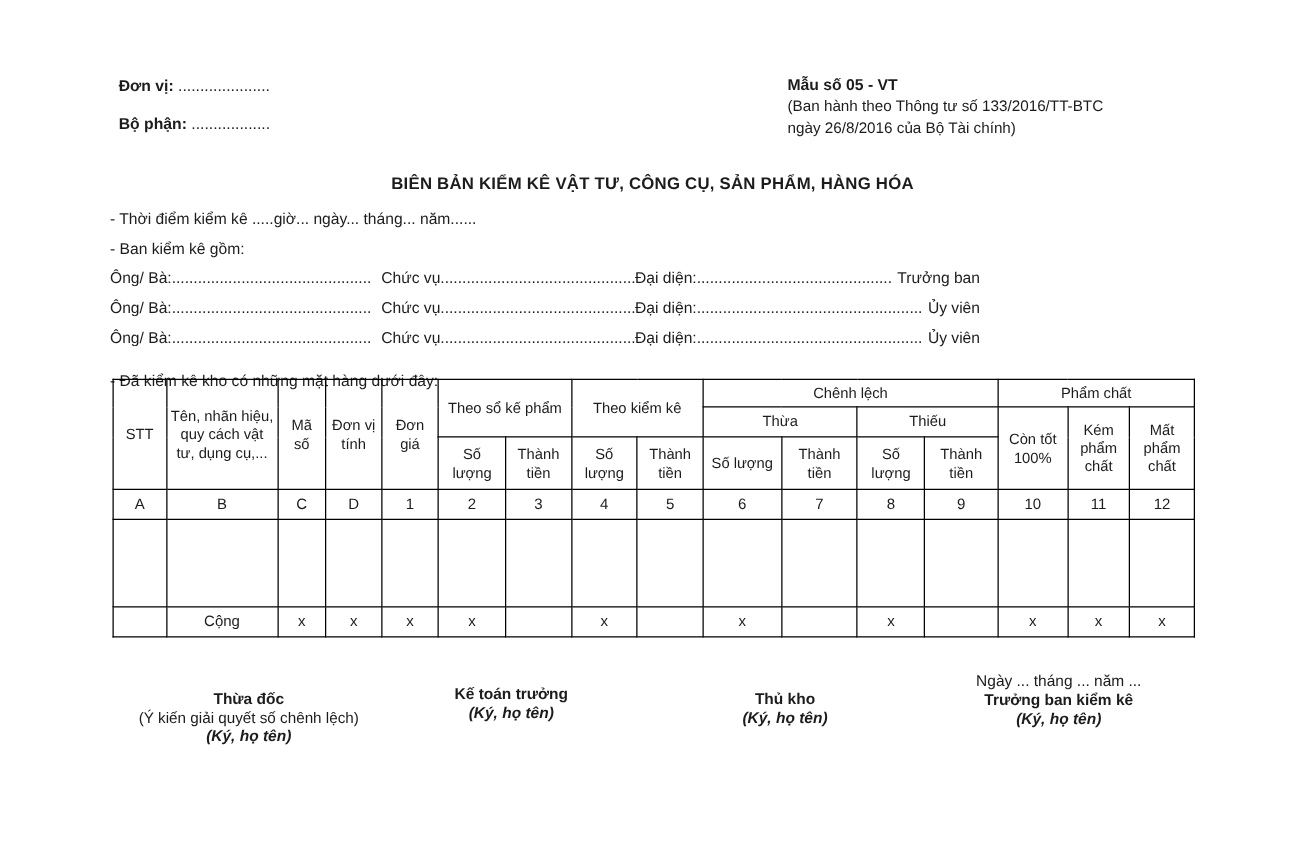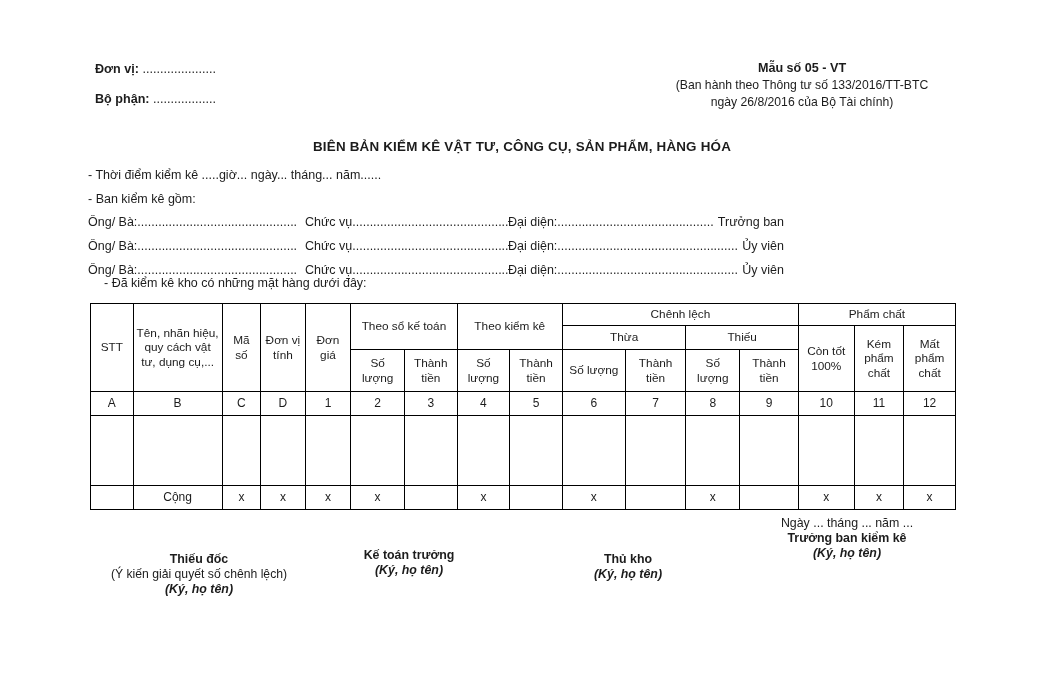--- a/index.html
+++ b/index.html
@@ -5,21 +5,21 @@
   html,body{margin:0;padding:0;background:#ffffff;}
   .page{
     position:relative;width:1044px;height:682px;background:#ffffff;
     font-family:"Liberation Sans",sans-serif;color:#1c1c1c;overflow:hidden;
   }
   .abs{position:absolute;}
   .b{font-weight:bold;}
   .i{font-style:italic;font-weight:bold;}
 
   .unit-line{left:95px;font-size:12.6px;white-space:nowrap;}
-  .form-info{left:630px;top:60px;width:344px;text-align:center;font-size:12.2px;line-height:17px;}
+  .form-info{left:630px;top:60px;width:344px;font-size:12.2px;line-height:17px;}
   .form-info .form-no{font-size:12.6px;font-weight:bold;}
   .doc-title{left:0;right:0;top:139px;text-align:center;font-size:13.4px;font-weight:bold;letter-spacing:.2px;}
 
   .intro-line{left:88px;font-size:12.5px;white-space:nowrap;text-align:right;}
   .member-row{left:88px;width:696px;display:flex;font-size:12.5px;white-space:nowrap;}
   .member-row .seg{overflow:hidden;flex:0 0 auto;}
   .member-row .seg-name{width:217px;}
   .member-row .seg-pos{width:203px;}
   .member-row .seg-rep{flex:1 1 auto;overflow:hidden;}
   .member-row .seg-role{flex:0 0 auto;padding-left:5px;text-align:right;}
@@ -76,21 +76,21 @@
     <span class="seg-rep">Đại diện:....................................................</span>
     <span class="seg-role">Ủy viên</span>
   </div>
   <div class="abs member-row" style="top:263px;">
     <span class="seg seg-name">Ông/ Bà:..............................................</span>
     <span class="seg seg-pos">Chức vụ..............................................</span>
     <span class="seg-rep">Đại diện:....................................................</span>
     <span class="seg-role">Ủy viên</span>
   </div>
 
-  <div class="abs intro-line" style="top:276px;margin-left:16px;">- Đã kiểm kê kho có những mặt hàng dưới đây:</div>
+  <div class="abs intro-line" style="top:298px;">- Đã kiểm kê kho có những mặt hàng dưới đây:</div>
 
   <table class="inv">
     <colgroup>
       <col style="width:42px">
         <col style="width:88px">
         <col style="width:38px">
         <col style="width:44px">
       <col style="width:45px">
         <col style="width:53px">
         <col style="width:52px">
@@ -104,21 +104,21 @@
         <col style="width:49px">
         <col style="width:51px">
     </colgroup>
     <tbody>
       <tr class="h1">
         <td rowspan="3">STT</td>
         <td rowspan="3">Tên, nhãn hiệu, quy cách vật tư, dụng cụ,...</td>
         <td rowspan="3">Mã số</td>
         <td rowspan="3">Đơn vị tính</td>
         <td rowspan="3">Đơn giá</td>
-        <td colspan="2" rowspan="2">Theo sổ kế toán</td>
+        <td colspan="2" rowspan="2">Theo sổ kế phẩm</td>
         <td colspan="2" rowspan="2">Theo kiểm kê</td>
         <td colspan="4">Chênh lệch</td>
         <td colspan="3">Phẩm chất</td>
       </tr>
       <tr class="h2">
         <td colspan="2">Thừa</td>
         <td colspan="2">Thiếu</td>
         <td rowspan="2">Còn tốt 100%</td>
         <td rowspan="2">Kém phẩm chất</td>
         <td rowspan="2">Mất phẩm chất</td>
@@ -184,31 +184,31 @@
         <td>x</td>
         <td></td>
         <td>x</td>
         <td>x</td>
         <td>x</td>
       </tr>
     </tbody>
   </table>
 
   <div class="sig" style="left:88px;top:552px;width:222px;">
-    <div class="t">Thiếu đốc</div>
+    <div class="t">Thừa đốc</div>
     <div class="note">(Ý kiến giải quyết số chênh lệch)</div>
     <div class="i">(Ký, họ tên)</div>
   </div>
   <div class="sig" style="left:326px;top:548px;width:166px;">
     <div class="t">Kế toán trưởng</div>
     <div class="i">(Ký, họ tên)</div>
   </div>
   <div class="sig" style="left:545px;top:552px;width:166px;">
     <div class="t">Thủ kho</div>
     <div class="i">(Ký, họ tên)</div>
   </div>
-  <div class="sig" style="left:744px;top:516px;width:206px;">
+  <div class="sig" style="left:744px;top:538px;width:206px;">
     <div>Ngày ... tháng ... năm ...</div>
     <div class="t">Trưởng ban kiểm kê</div>
     <div class="i">(Ký, họ tên)</div>
   </div>
 
 </div>
 
 </body></html>

